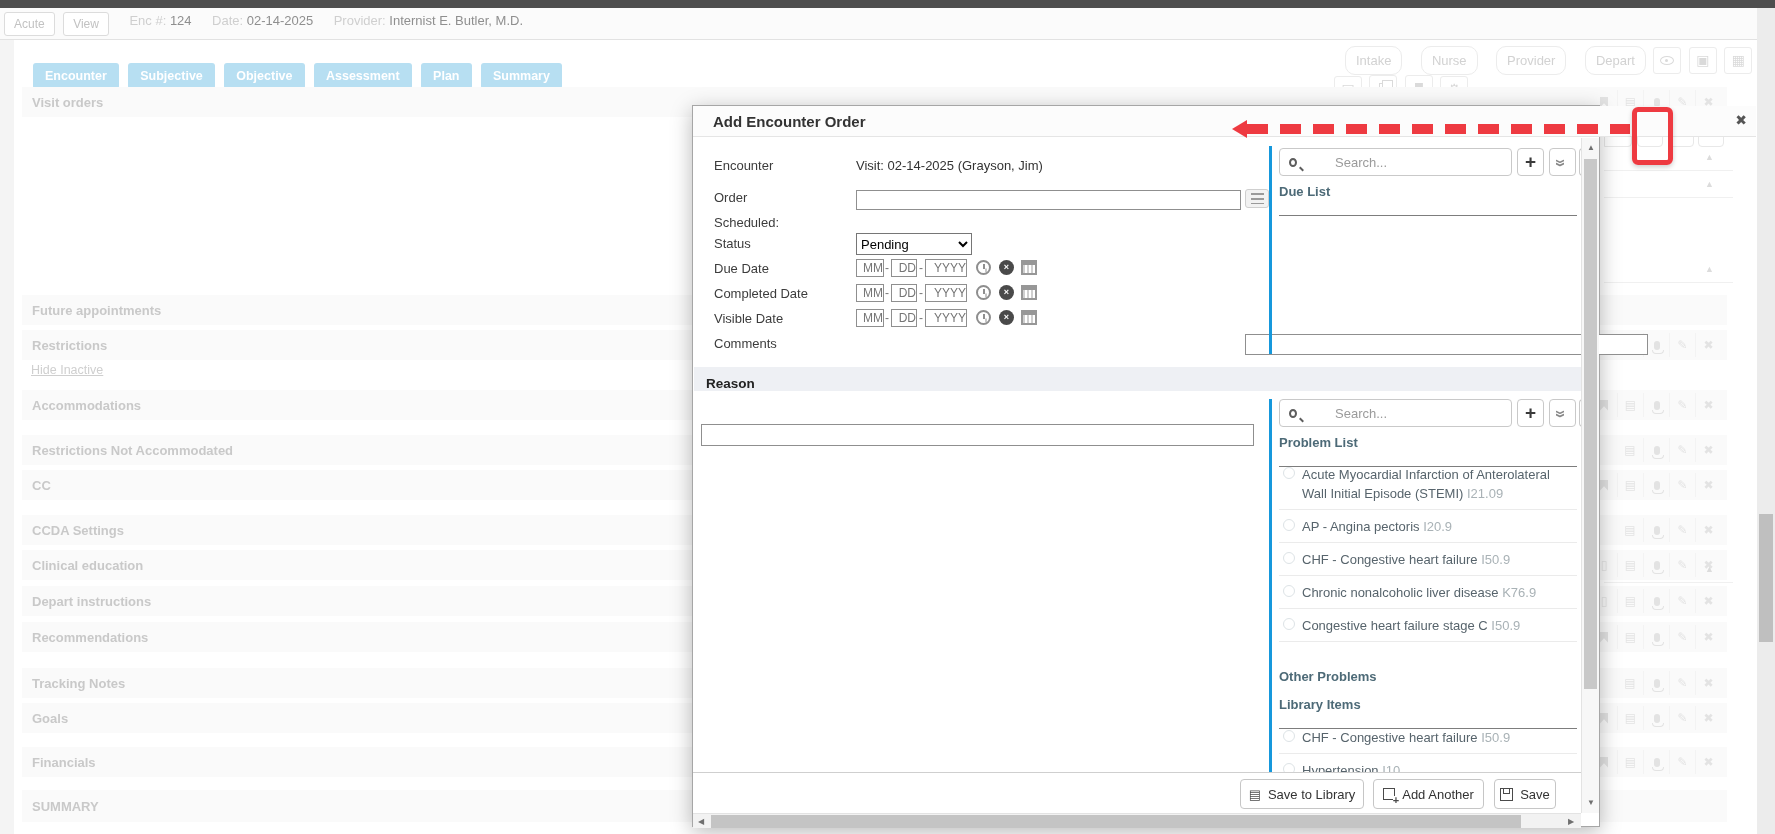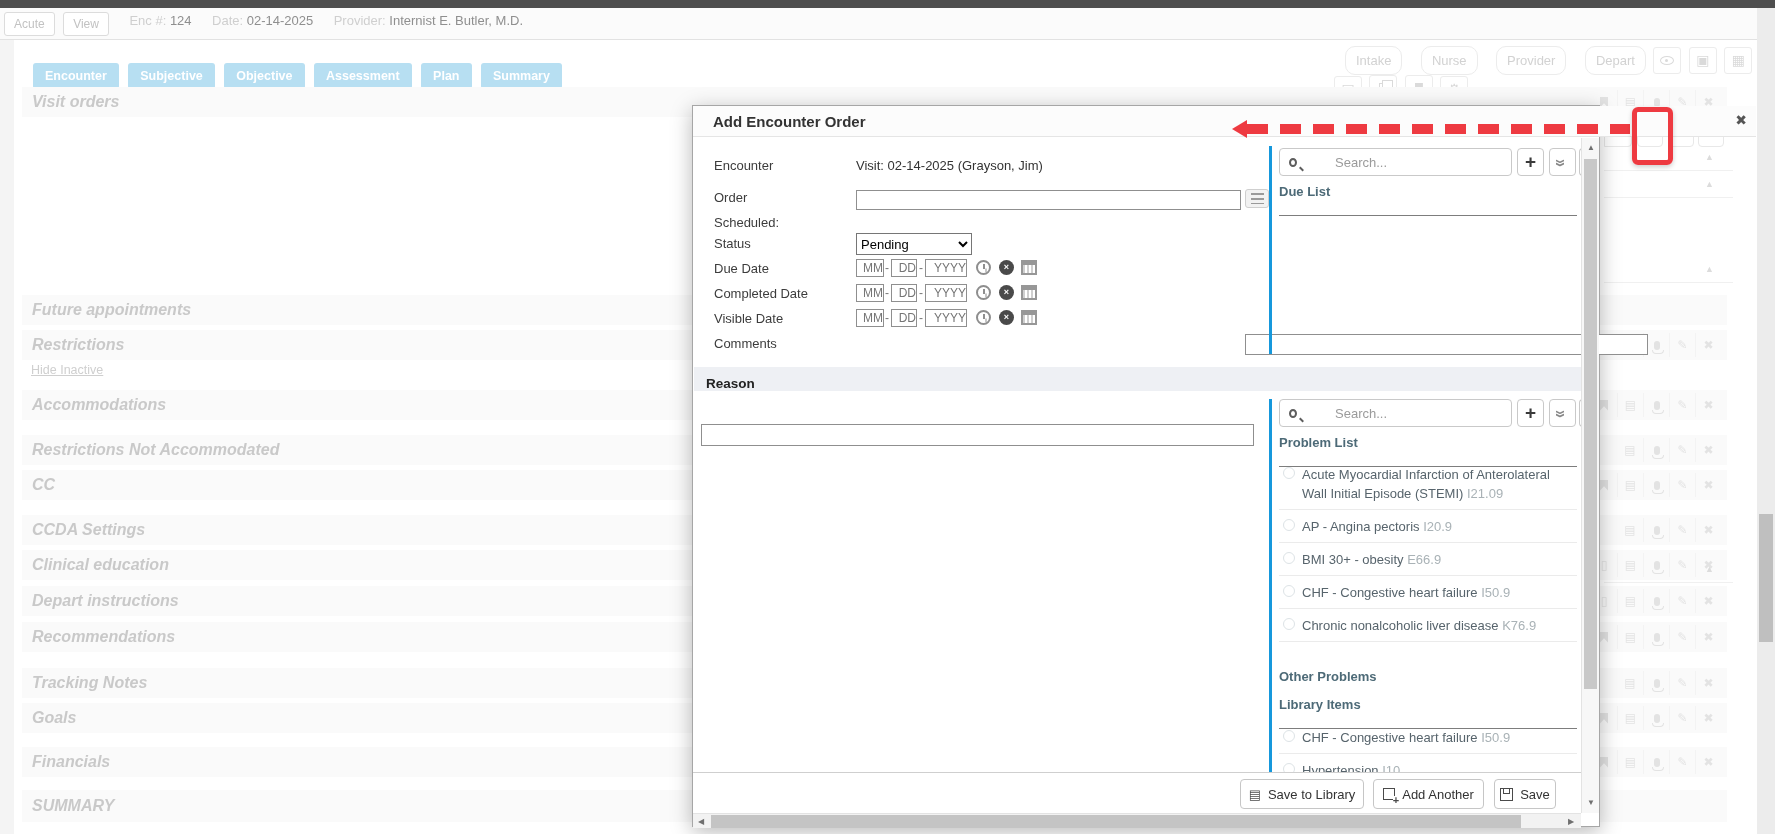--- a/index.html
+++ b/index.html
@@ -22,21 +22,21 @@
   .rtab { display:inline-block; border:1px solid #ececec; border-radius:10px; background:#fff;
     color:#d2d2d2; font-size:13px; padding:6px 10px; margin-left:14px; }
   .tool-btn { display:inline-block; width:28px; height:27px; border:1px solid #ececec; border-radius:3px;
     background:#fff; margin-left:3px; position:relative; color:#dadada; text-align:center;
     font-size:14px; line-height:25px; }
 
   
   .page-card { left:14px; top:87px; width:1719px; height:747px; background:#fff; }
   .gutter-l { left:0; top:40px; width:14px; height:794px; background:#f4f4f4; }
   .sec { left:8px; width:1705px; height:30px; background:#fafafa; display:flex; align-items:center; }
-  .sec-t { color:#c9c9c9; font-weight:bold; font-size:16px; padding-left:10px; flex:1;font-style:italic; }
+  .sec-t { color:#c9c9c9; font-weight:bold; font-size:13px; padding-left:10px; flex:1; }
   .hide-inactive { left:17px; top:276px; font-size:12.5px; color:#cfcfcf; text-decoration:underline; }
   .icon-strip { display:flex; margin-right:6px; }
   .icon-cell { width:26px; height:24px; border-left:1px solid #f3f3f3; display:flex; align-items:center; justify-content:center; color:#e3e3e3; font-size:12px; }
   .icon-cell:first-child { border-left:none; }
 
   
   .ic-flag { width:8px; height:11px; background:#e3e3e3; clip-path:polygon(0 0,100% 0,100% 100%,50% 62%,0 100%); }
   .ic-mic { width:6px; height:9px; background:#e3e3e3; border-radius:3px; position:relative; }
   .ic-mic::after { content:""; position:absolute; left:-2px; bottom:-4px; width:10px; height:3px;
     border:1.5px solid #e3e3e3; border-top:none; border-radius:0 0 5px 5px; }
@@ -457,29 +457,29 @@
       <div class="pl-item">
         <span class="pl-radio"></span>
         <span class="pl-text"><span>Acute Myocardial Infarction of Anterolateral Wall Initial Episode (STEMI)</span> <span class="pl-code">I21.09</span></span>
       </div>
       <div class="pl-item">
         <span class="pl-radio"></span>
         <span class="pl-text"><span>AP - Angina pectoris</span> <span class="pl-code">I20.9</span></span>
       </div>
       <div class="pl-item">
         <span class="pl-radio"></span>
-        <span class="pl-text"><span>BMI 30+ - obesity</span> <span class="pl-code">E66.9</span></span>
+        <span class="pl-text"><span>CHF - Congestive heart failure</span> <span class="pl-code">I50.9</span></span>
       </div>
       <div class="pl-item">
         <span class="pl-radio"></span>
-        <span class="pl-text"><span>CHF - Congestive heart failure</span> <span class="pl-code">I50.9</span></span>
+        <span class="pl-text"><span>Chronic nonalcoholic liver disease</span> <span class="pl-code">K76.9</span></span>
       </div>
       <div class="pl-item">
         <span class="pl-radio"></span>
-        <span class="pl-text"><span>Chronic nonalcoholic liver disease</span> <span class="pl-code">K76.9</span></span>
+        <span class="pl-text"><span>Congestive heart failure stage C</span> <span class="pl-code">I50.9</span></span>
       </div>
 
     </div>
 
     <div class="panel-h" style="top:563px">Other Problems</div>
     <div class="panel-h" style="top:591px">Library Items</div>
 
     <div class="lib-clip">
       <div class="pl-item">
         <span class="pl-radio"></span>

